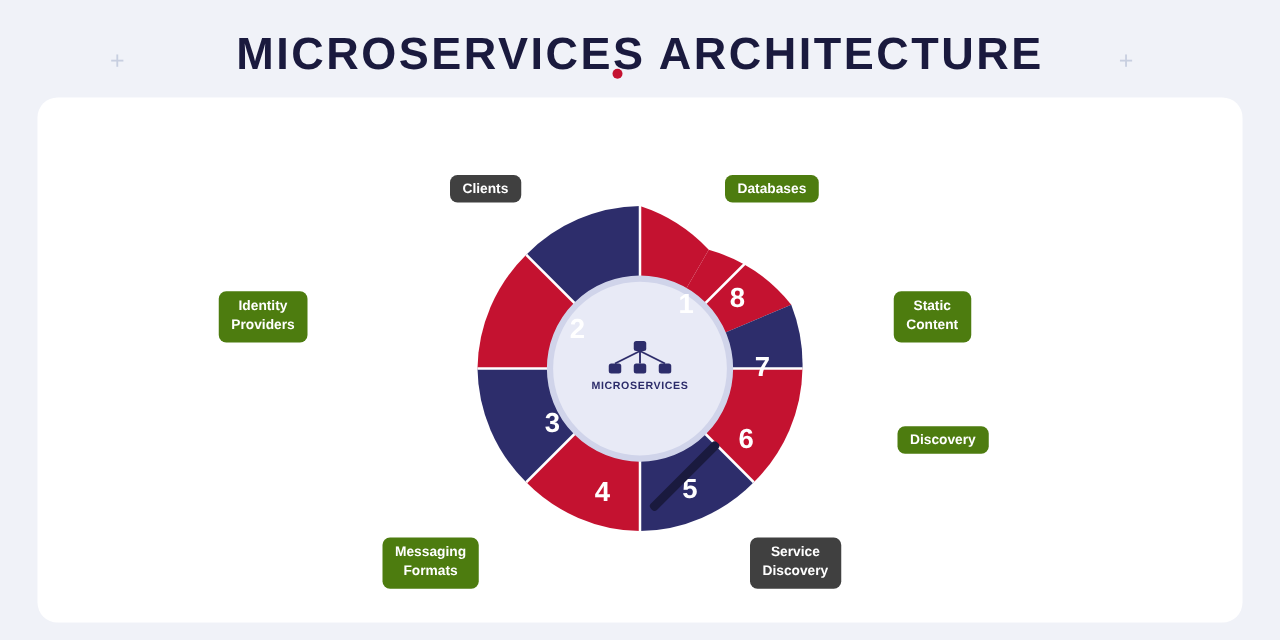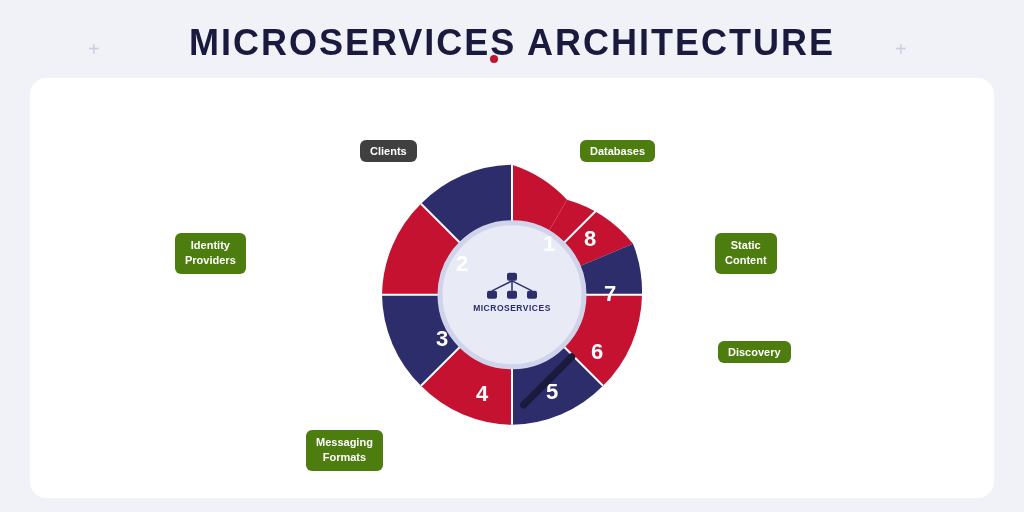--- a/index.html
+++ b/index.html
@@ -157,14 +157,15 @@
 
   <div class="label-box" style="top:155px;left:145px;font-size:11px;padding:5px 10px;text-align:center;line-height:1.4;">Identity<br>Providers</div>
 
   <div class="label-box" style="top:155px;left:685px;font-size:11px;padding:5px 10px;text-align:center;line-height:1.4;">Static<br>Content</div>
 
 
   <div class="label-box" style="top:263px;left:688px;font-size:11px;padding:4px 10px;">Discovery</div>
 
   <div class="label-box" style="top:352px;left:248px;font-size:11px;padding:5px 10px;text-align:center;line-height:1.4;margin-left:28px;">Messaging<br>Formats</div>
 
+  <div class="label-box red" style="top:352px;left:570px;font-size:11px;padding:5px 10px;text-align:center;line-height:1.4;">Service<br>Discovery</div>
 
 </div>
 
 </body></html>

